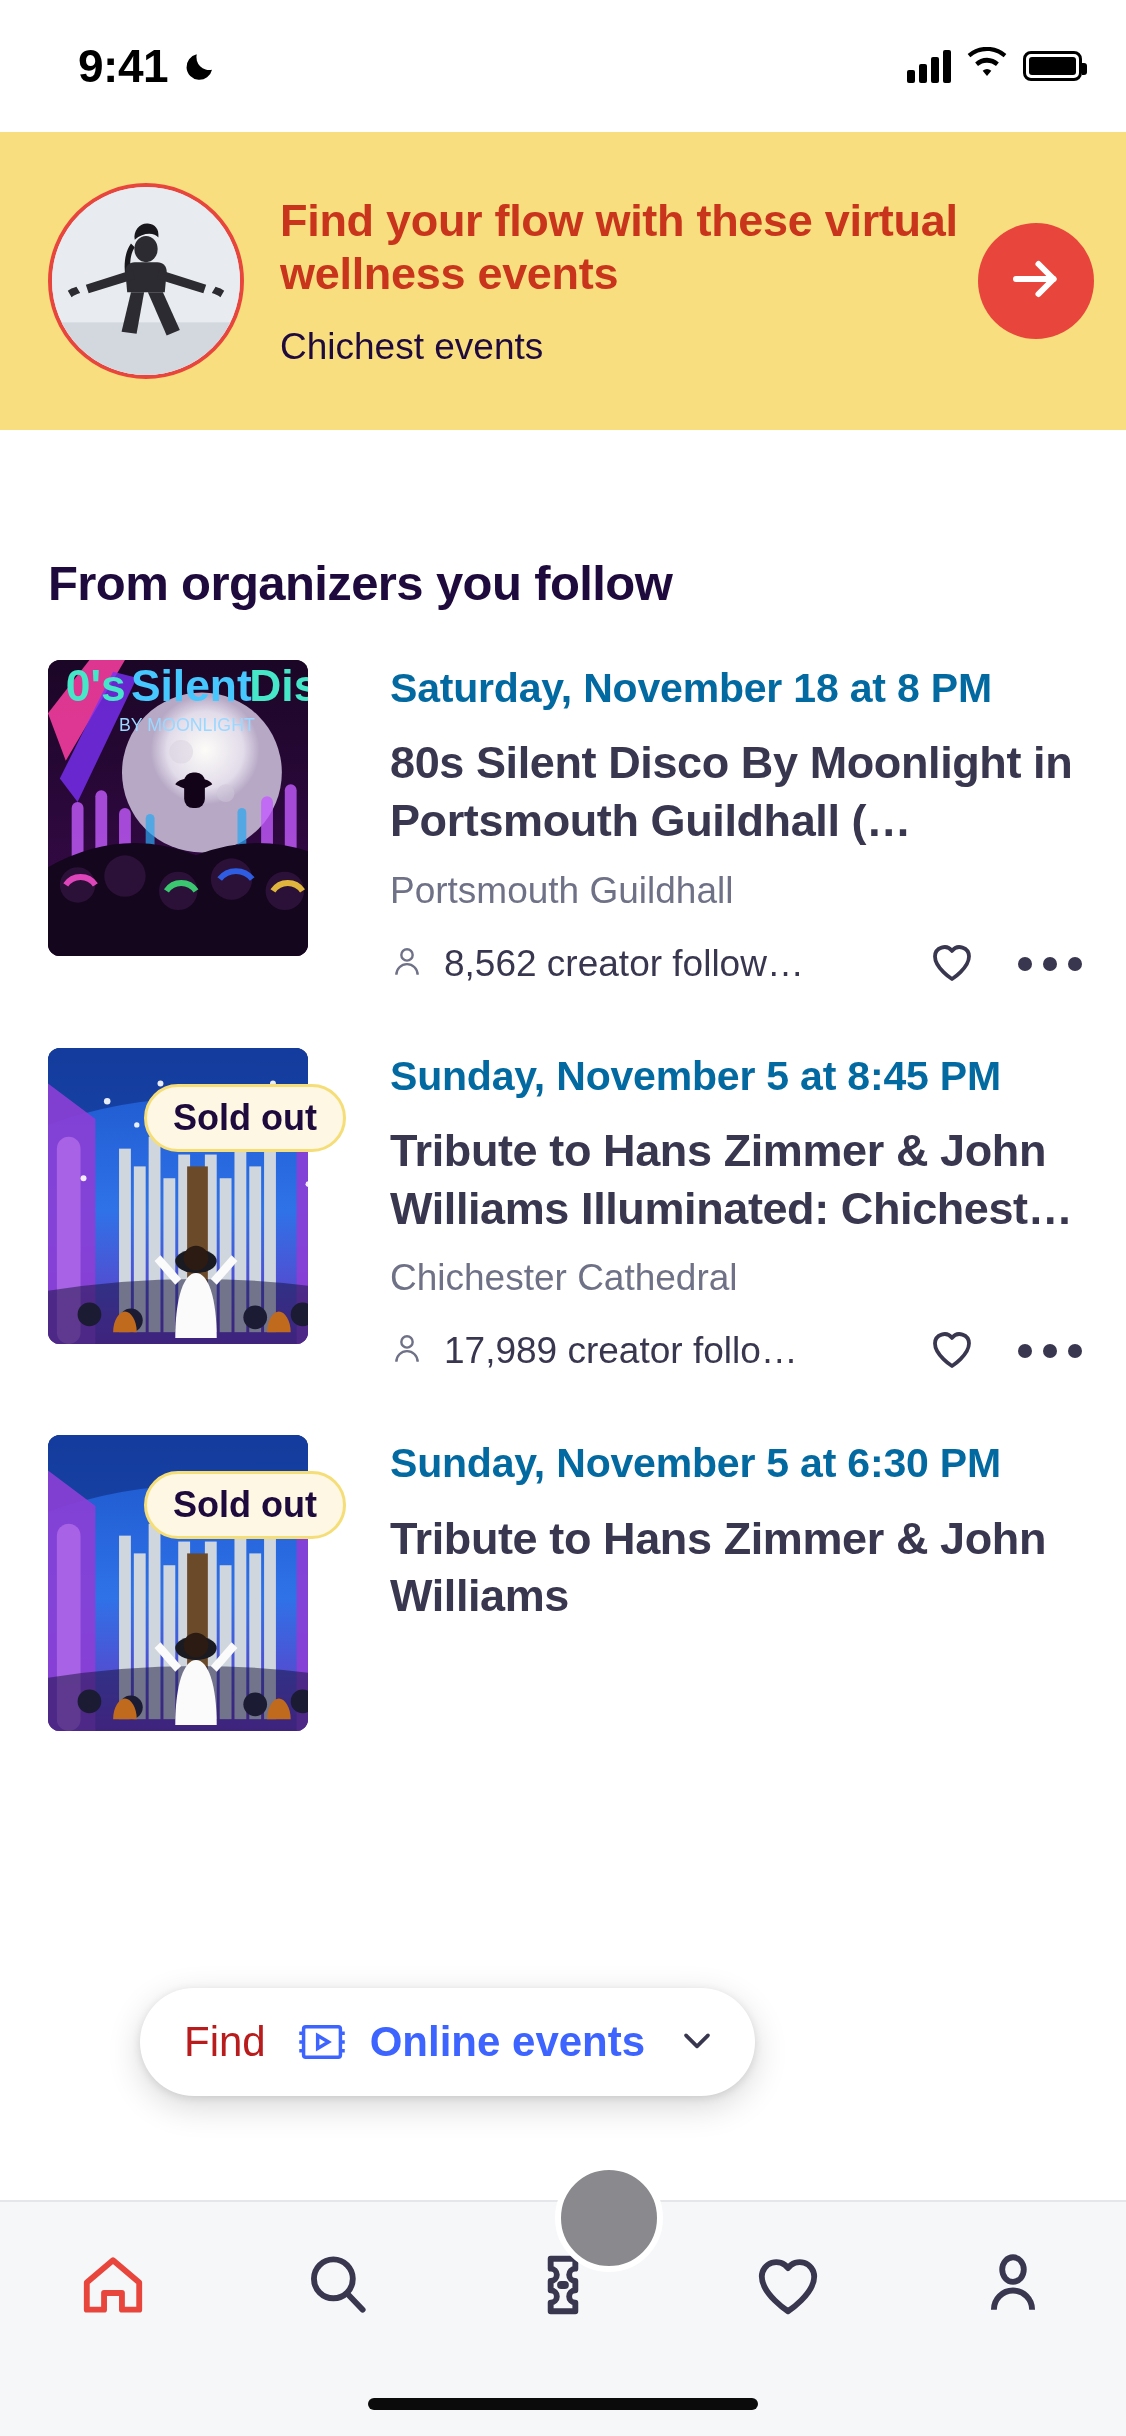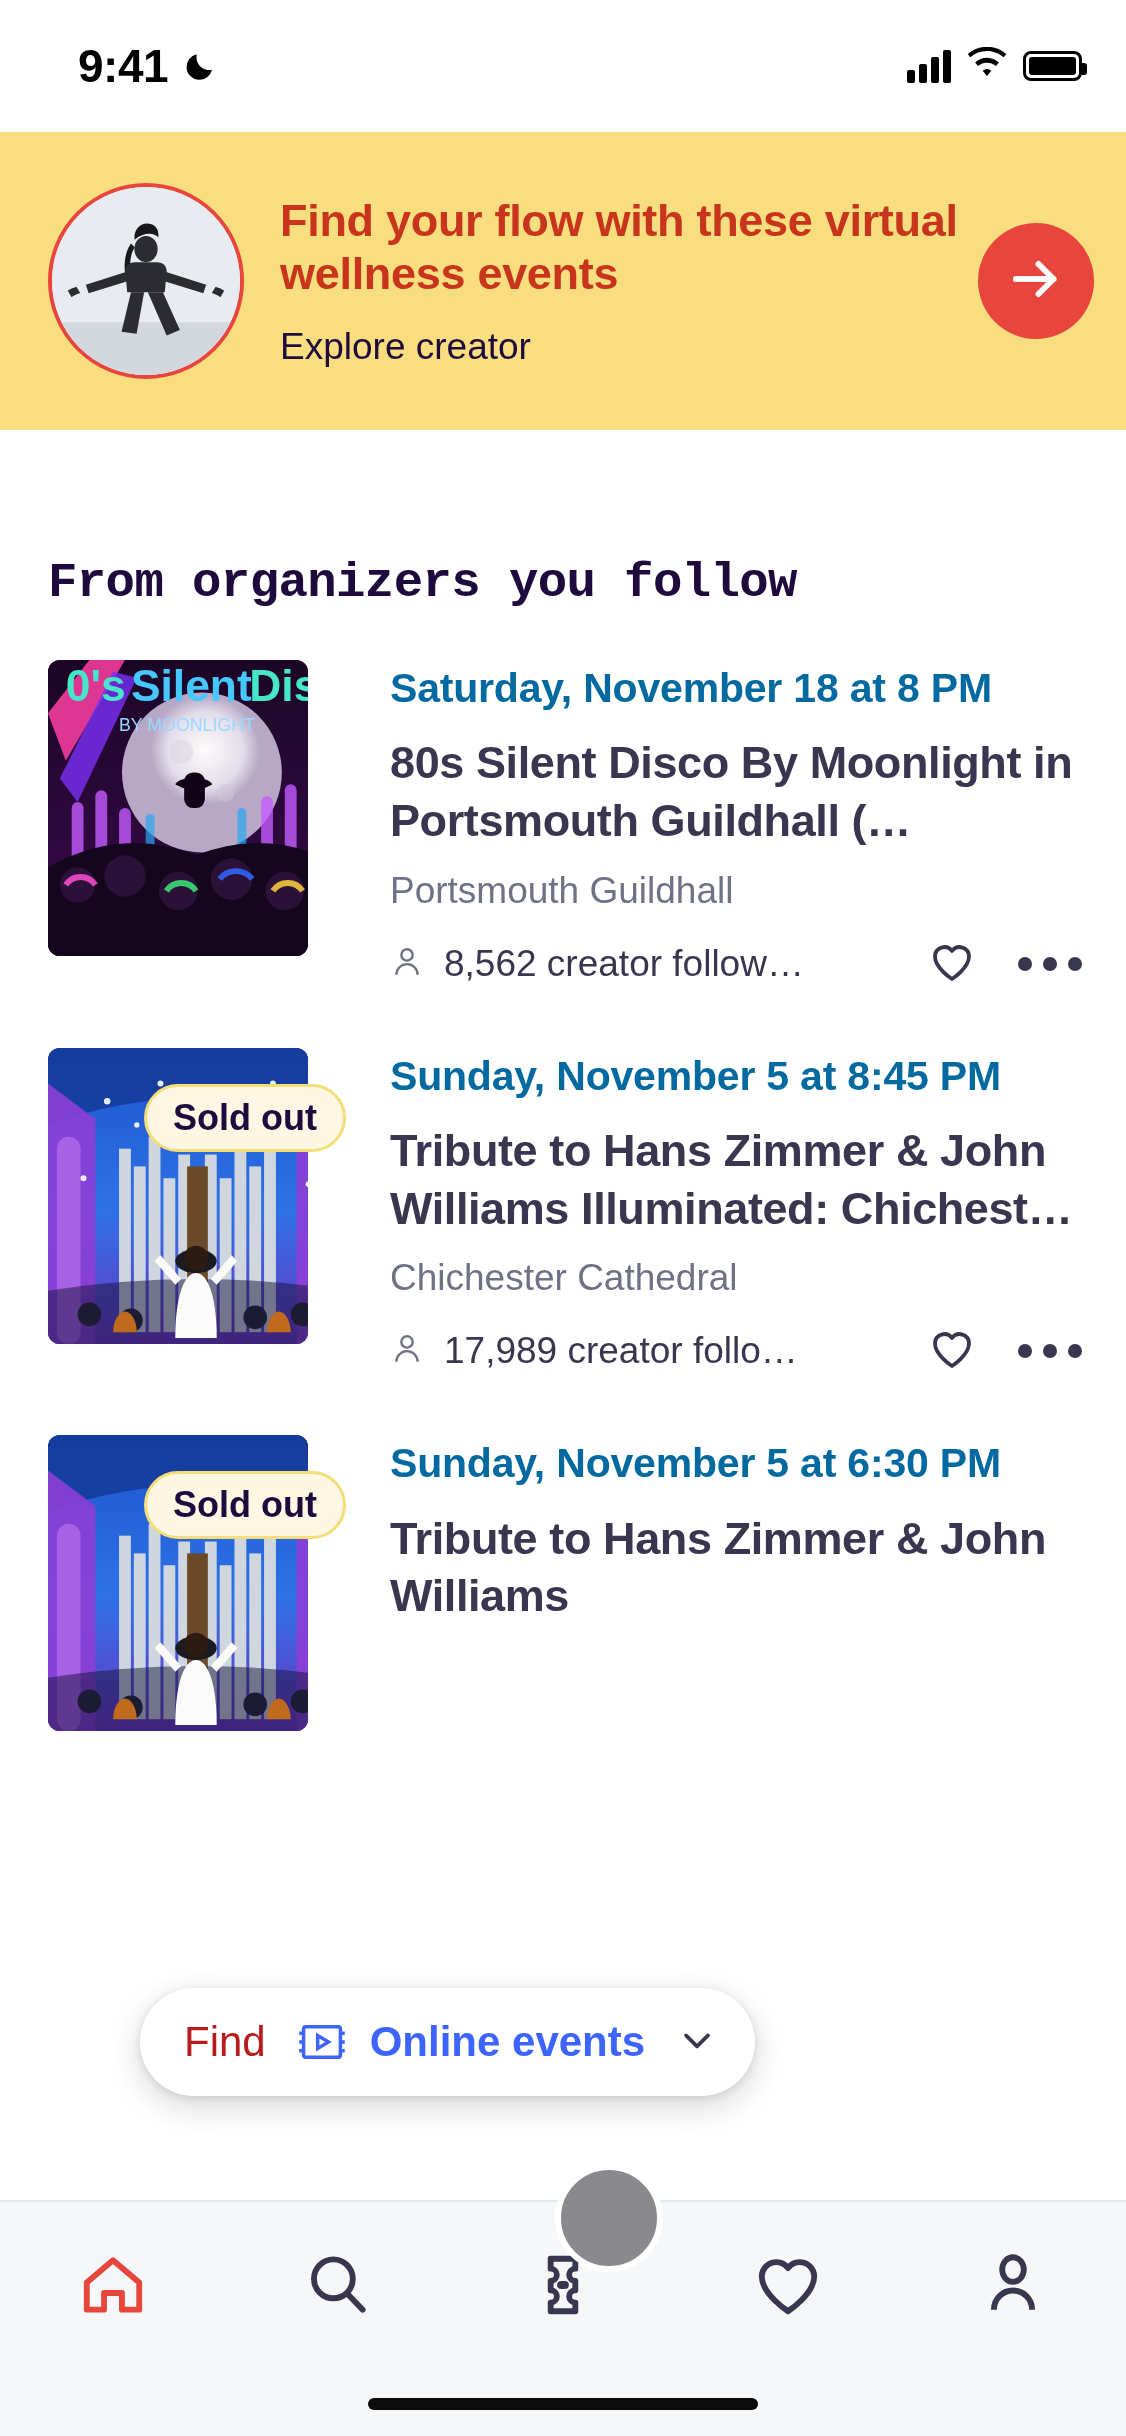--- a/index.html
+++ b/index.html
@@ -58,21 +58,21 @@
     margin-top:26px; font-size:37px; color:#1E0A3C; font-weight:400;
   }
   .promo-arrow {
     flex:0 0 116px; width:116px; height:116px; border-radius:50%;
     background:#E8463C; display:flex; align-items:center; justify-content:center;
   }
 
   
   .section-title {
     position:absolute; top:555px; left:48px;
-    font-size:49px; font-weight:700; color:#1E0A3C; letter-spacing:-0.6px;font-family:Liberation Mono, monospace;
+    font-size:49px; font-weight:700; color:#1E0A3C; letter-spacing:-0.6px;
   }
 
   
   .events { position:absolute; top:660px; left:0; width:1126px; }
   .event-card { display:flex; padding:0 44px 0 48px; margin-bottom:58px; }
   .thumb-wrap { position:relative; flex:0 0 296px; }
   .thumb {
     width:260px; height:296px; border-radius:12px; overflow:hidden;
     position:relative; background:#17051f;
   }
@@ -179,21 +179,21 @@
           <path d="M57 44l25 8-1.5 4.5L56 49z"></path>
           <path d="M42 56h7l-4 22-8-1z"></path>
           <path d="M51 56h8l9 20-7 3z"></path>
         </g>
         <path d="M13 53c-2 .6-3.6 1.3-4.6 2.2l2 3.4c1.4-1 3-1.7 4.6-2.2z" fill="#2b2b31"></path>
         <path d="M87 53c2 .6 3.6 1.3 4.6 2.2l-2 3.4c-1.4-1-3-1.7-4.6-2.2z" fill="#2b2b31"></path>
       </svg>
     </div>
     <div class="promo-text">
       <div class="promo-title">Find your flow with these virtual wellness events</div>
-      <div class="promo-sub">Explore creator</div>
+      <div class="promo-sub">Chichest events</div>
     </div>
     <div class="promo-arrow">
       <span>
         <svg width="60" height="60" viewBox="0 0 24 24" fill="none" stroke="#fff" stroke-width="2.4" stroke-linecap="round" stroke-linejoin="round">
           <line x1="4" y1="12" x2="19" y2="12"></line>
             <polyline points="13,6 19,12 13,18"></polyline>
         </svg>
       </span>
     </div>
   </div>

